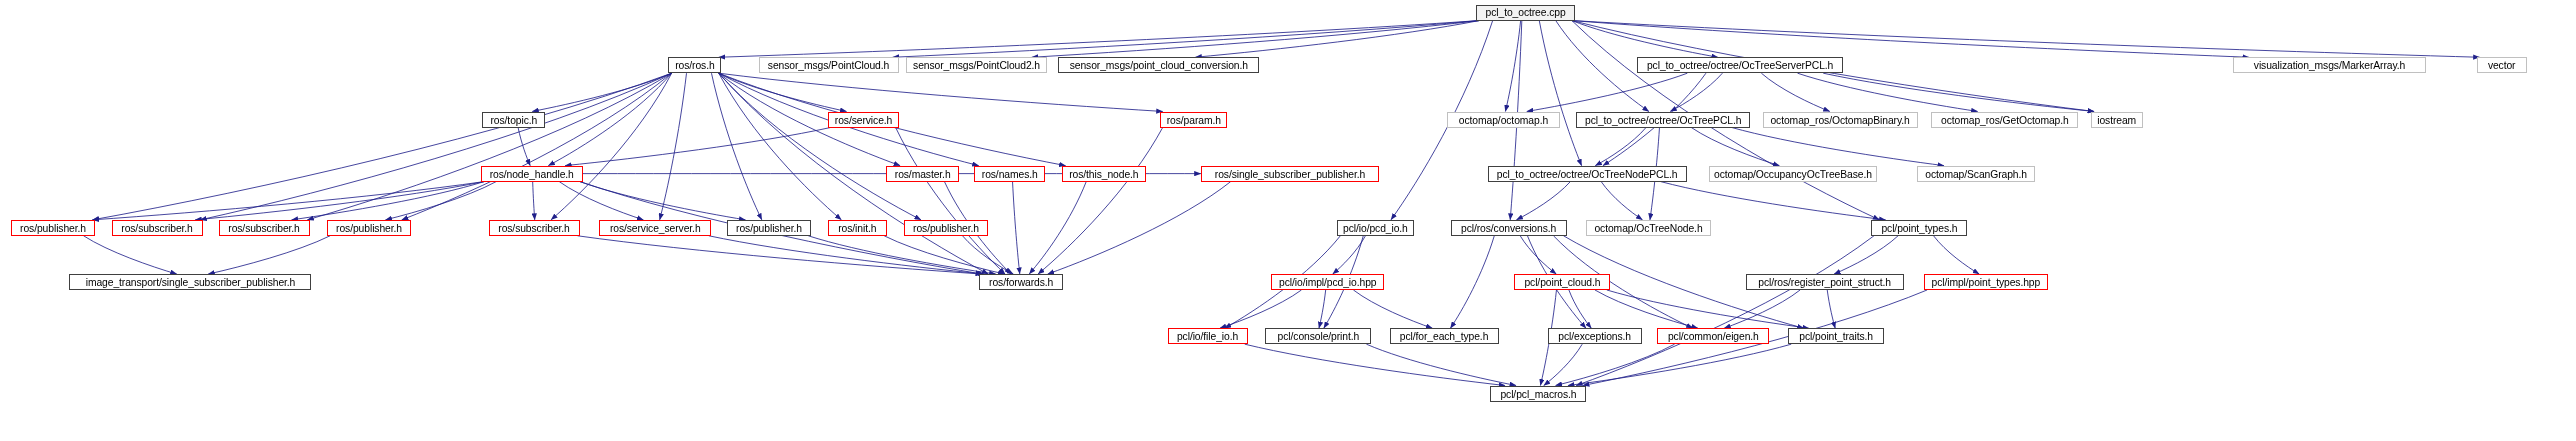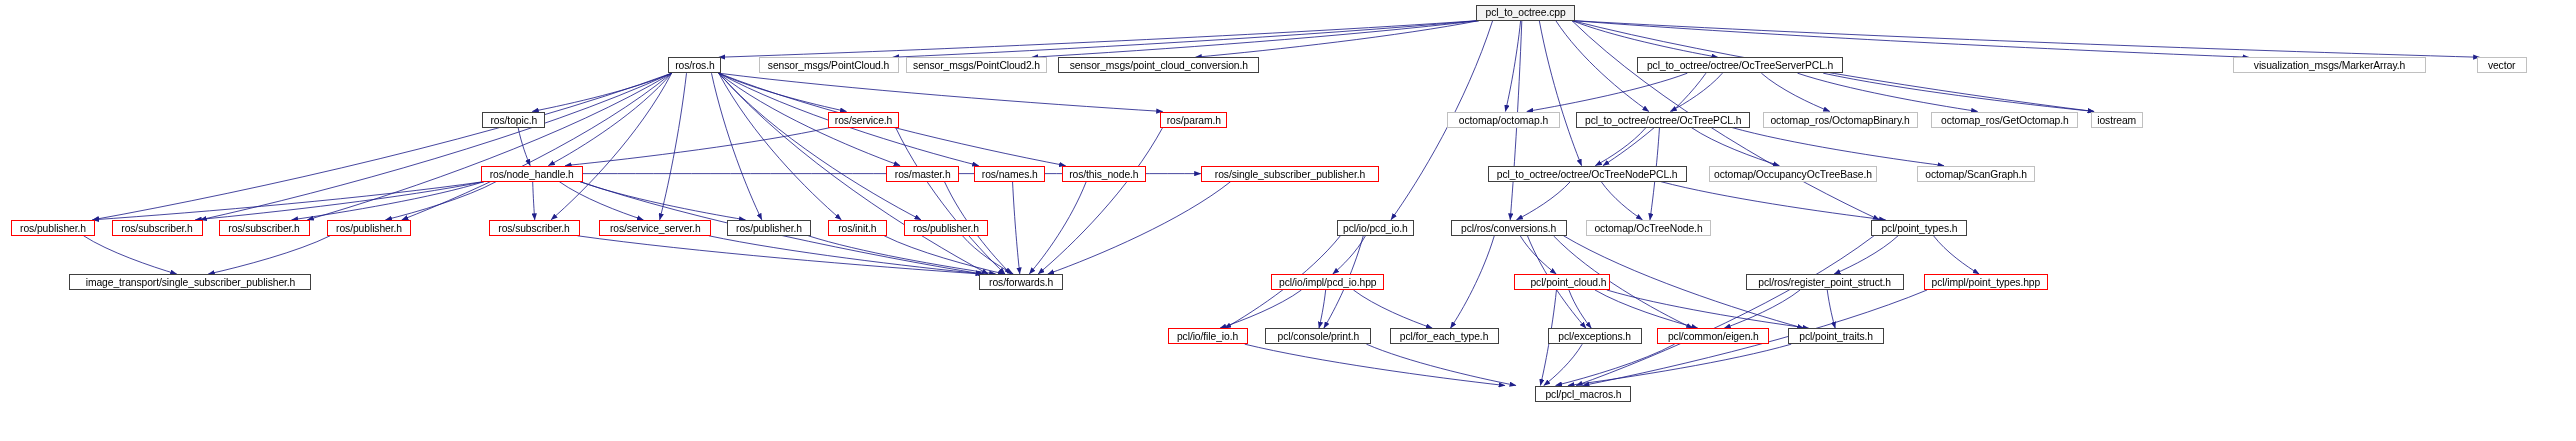--- a/index.html
+++ b/index.html
@@ -269,21 +269,21 @@
       </div>
       <div class="node dark" style="left: 69px; top: 274px; width: 242px;">
         <span class="node-label">image_transport/single_subscriber_publisher.h</span>
       </div>
       <div class="node dark" style="left: 979px; top: 274px; width: 84px;">
         <span class="node-label">ros/forwards.h</span>
       </div>
       <div class="node red" style="left: 1271px; top: 274px; width: 113px;">
         <span class="node-label">pcl/io/impl/pcd_io.hpp</span>
       </div>
-      <div class="node red" style="left: 1514px; top: 274px; width: 96px; justify-content: flex-end;">
+      <div class="node red" style="left: 1514px; top: 274px; width: 96px;">
         <span class="node-label">pcl/point_cloud.h</span>
       </div>
       <div class="node dark" style="left: 1746px; top: 274px; width: 158px;">
         <span class="node-label">pcl/ros/register_point_struct.h</span>
       </div>
       <div class="node red" style="left: 1924px; top: 274px; width: 124px;">
         <span class="node-label">pcl/impl/point_types.hpp</span>
       </div>
       <div class="node red" style="left: 1168px; top: 328px; width: 80px;">
         <span class="node-label">pcl/io/file_io.h</span>
@@ -296,18 +296,18 @@
       </div>
       <div class="node dark" style="left: 1548px; top: 328px; width: 94px;">
         <span class="node-label">pcl/exceptions.h</span>
       </div>
       <div class="node red" style="left: 1657px; top: 328px; width: 112px;">
         <span class="node-label">pcl/common/eigen.h</span>
       </div>
       <div class="node dark" style="left: 1788px; top: 328px; width: 96px;">
         <span class="node-label">pcl/point_traits.h</span>
       </div>
-      <div class="node dark" style="left: 1490px; top: 386px; width: 96px; margin-left: 45px;">
+      <div class="node dark" style="left: 1490px; top: 386px; width: 96px;">
         <span class="node-label">pcl/pcl_macros.h</span>
       </div>
     </div>
 </div>
 
 
 </body></html>

